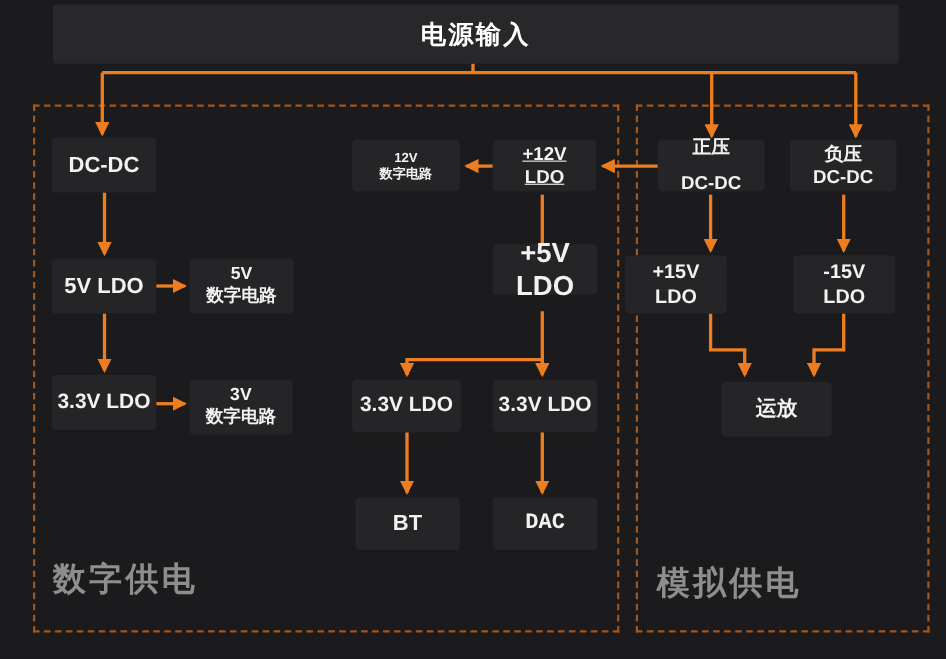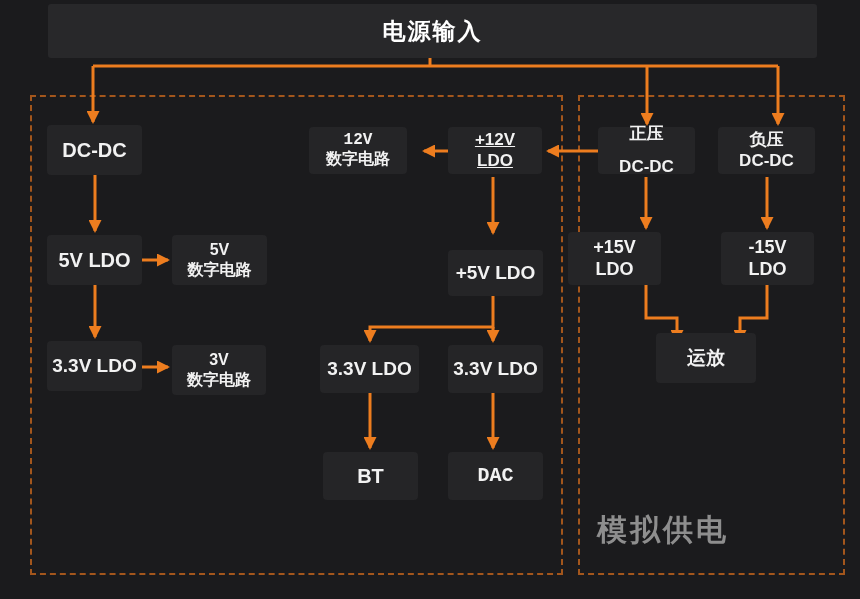--- a/index.html
+++ b/index.html
@@ -50,20 +50,21 @@
 
 <div class="canvas">
 
   <div class="title-bar">
     <span>电源输入</span>
   </div>
 
   <div class="section" id="section-digital"></div>
   <div class="section" id="section-analog"></div>
 
+  <div class="section-label" id="lbl-digital">数字供电</div>
   <div class="section-label" id="lbl-analog">模拟供电</div>
 
   <svg id="connectors" viewBox="0 0 860 599" xmlns="http://www.w3.org/2000/svg">
       <defs>
         <marker id="ah" markerUnits="userSpaceOnUse" markerWidth="14" markerHeight="13" refX="11" refY="6.5" orient="auto">
           <path d="M0,0 L13,6.5 L0,13 Z" fill="#ED7D1F"></path>
         </marker>
       </defs>
       <path d="M430,58 L430,66" fill="none" stroke="#ED7D1F" stroke-width="3"></path>
       <path d="M93,66 L778,66" fill="none" stroke="#ED7D1F" stroke-width="3"></path>
@@ -98,29 +99,29 @@
         <span>5V</span>
         <span>数字电路</span>
       </div>
       <div class="node" style="left: 47px; top: 341px; width: 95px; height: 50px; font-size: 19px;">
         <span>3.3V LDO</span>
       </div>
       <div class="node" style="left: 172px; top: 345px; width: 94px; height: 50px; font-size: 16px;">
         <span>3V</span>
         <span>数字电路</span>
       </div>
-      <div class="node" style="left: 309px; top: 127px; width: 98px; height: 47px; font-size: 16px; font-family: Liberation Mono, monospace;">
+      <div class="node" style="left: 320px; top: 127px; width: 98px; height: 47px; font-size: 12px;">
         <span>12V</span>
         <span>数字电路</span>
       </div>
       <div class="node" style="left: 448px; top: 127px; width: 94px; height: 47px; font-size: 17px; text-decoration: underline;">
         <span>+12V</span>
         <span>LDO</span>
       </div>
-      <div class="node" style="left: 448px; top: 250px; width: 95px; height: 46px; font-size: 19px;">
+      <div class="node" style="left: 448px; top: 222px; width: 95px; height: 46px; font-size: 25px;">
         <span>+5V LDO</span>
       </div>
       <div class="node" style="left: 320px; top: 345px; width: 99px; height: 48px; font-size: 19px;">
         <span>3.3V LDO</span>
       </div>
       <div class="node" style="left: 448px; top: 345px; width: 95px; height: 48px; font-size: 19px;">
         <span>3.3V LDO</span>
       </div>
       <div class="node" style="left: 323px; top: 452px; width: 95px; height: 48px; font-size: 20px;">
         <span>BT</span>
@@ -137,18 +138,18 @@
         <span>DC-DC</span>
       </div>
       <div class="node" style="left: 568px; top: 232px; width: 93px; height: 53px; font-size: 18px;">
         <span>+15V</span>
         <span>LDO</span>
       </div>
       <div class="node" style="left: 721px; top: 232px; width: 93px; height: 53px; font-size: 18px;">
         <span>-15V</span>
         <span>LDO</span>
       </div>
-      <div class="node" style="left: 656px; top: 333px; width: 100px; height: 50px; font-size: 19px;">
+      <div class="node" style="left: 656px; top: 347px; width: 100px; height: 50px; font-size: 19px;">
         <span>运放</span>
       </div>
     </div>
 
 </div>
 
 </body></html>

